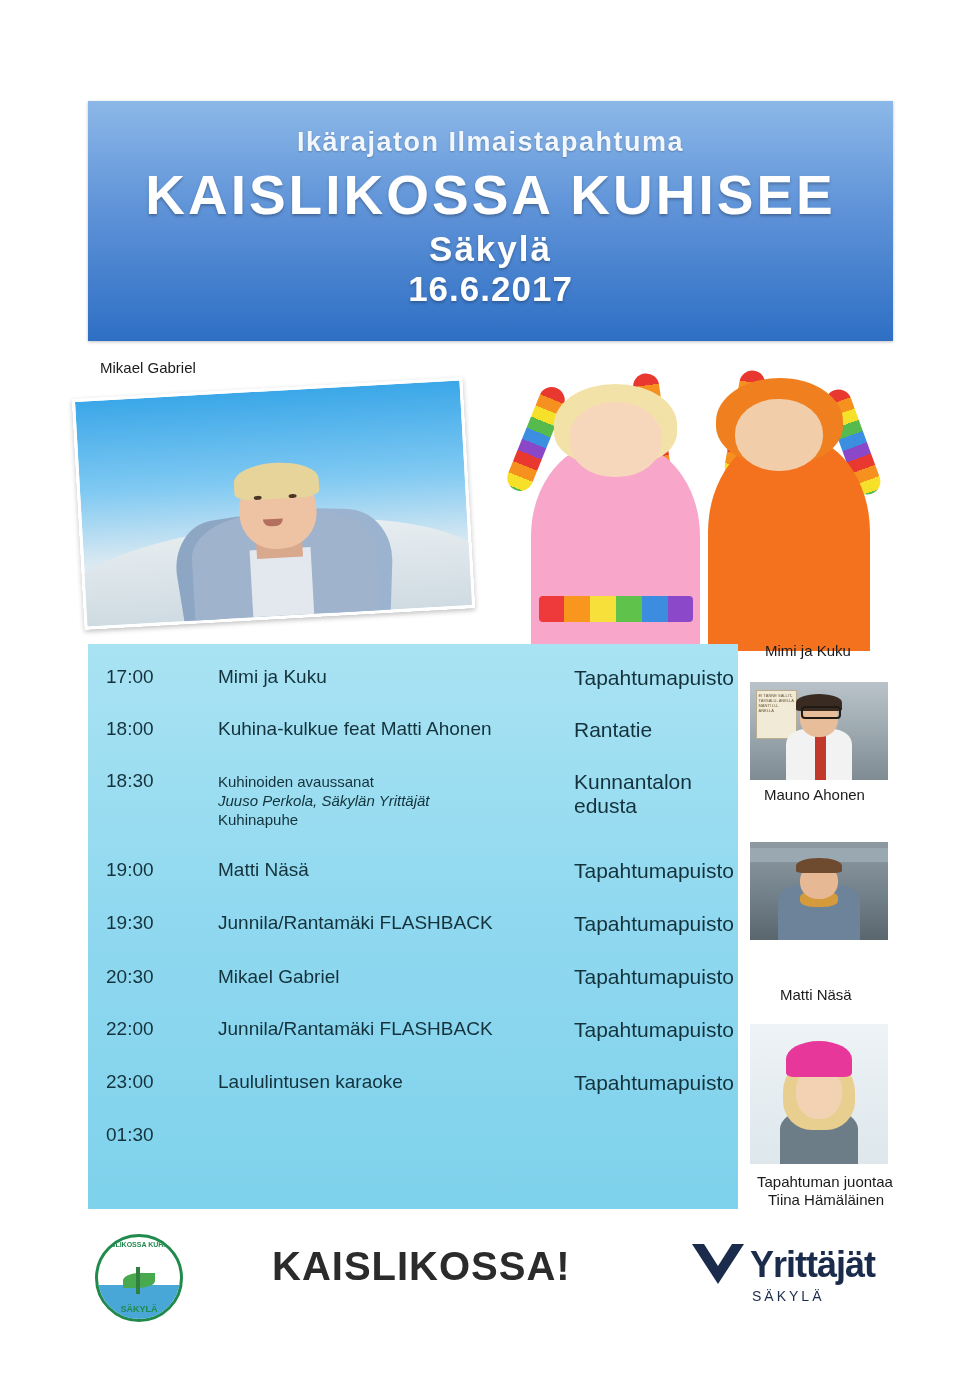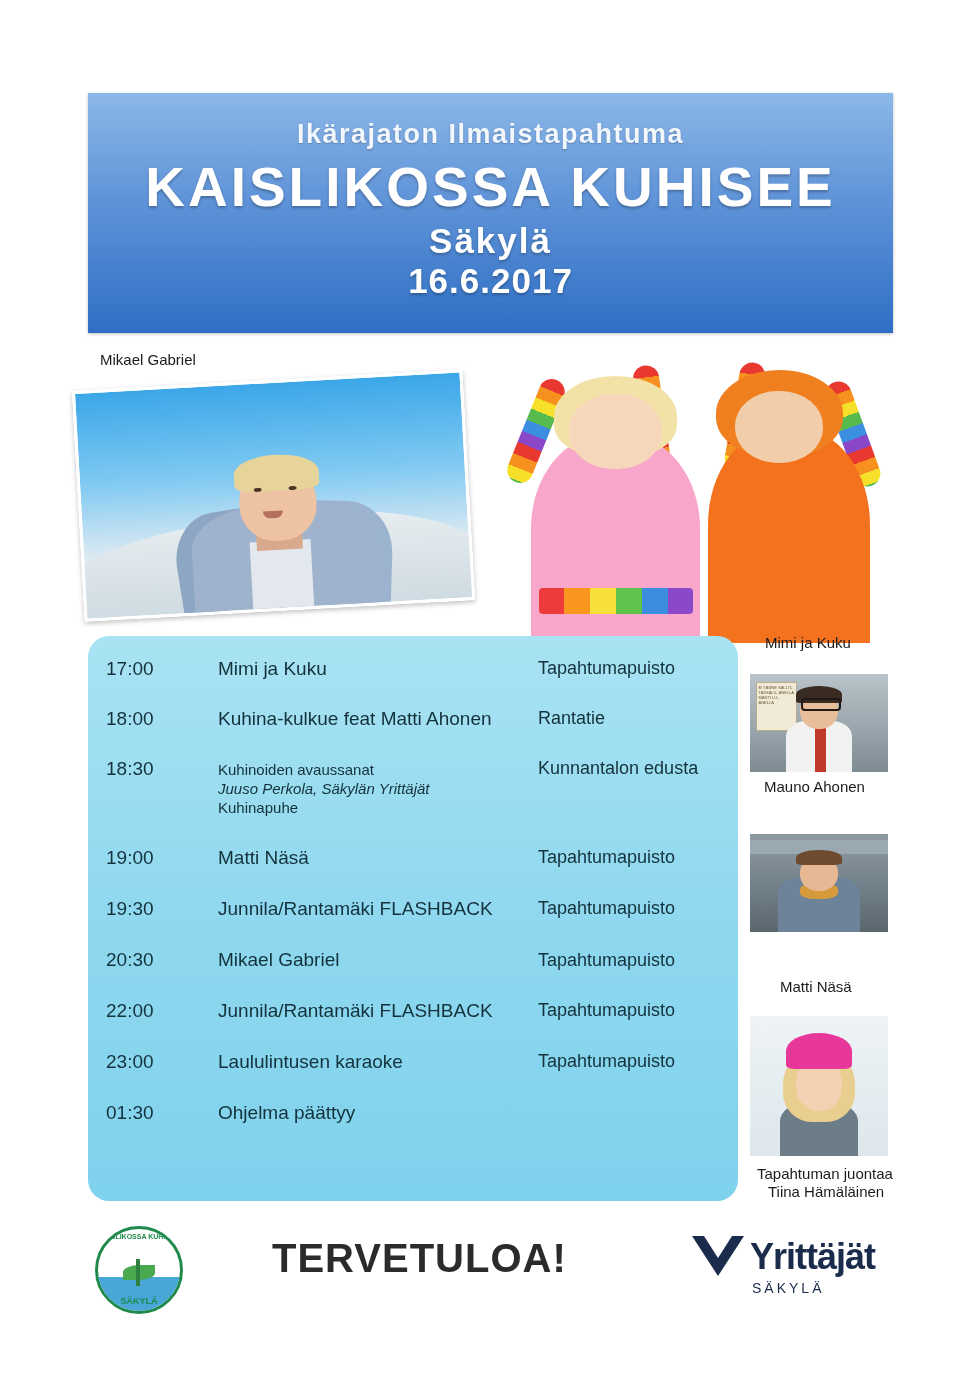--- a/index.html
+++ b/index.html
@@ -10,21 +10,21 @@
   body {
     width: 980px;
     height: 1387px;
     font-family: "Liberation Sans", sans-serif;
     position: relative;
     overflow: hidden;
   }
 
   .poster {
     position: absolute;
-    left: 0; top: 8px;
+    left: 0; top: 16px;
     width: 980px;
     height: 1067px;
     background: #ffffff;
   }
 
   
   .banner {
     position: absolute;
     left: 88px;
     top: 85px;
@@ -262,42 +262,42 @@
   .arm-d { right: 5%; top: 9%;  transform: rotate(-20deg); }
 
   
   .schedule {
     position: absolute;
     left: 88px;
     top: 628px;
     width: 650px;
     height: 565px;
     background: linear-gradient(180deg, #a9e3f3 0%, #8fd8ef 50%, #7fd2ec 100%);
-    border-radius: 21px;
   }
   .row {
     display: flex;
     align-items: flex-start;
     padding: 0 0 0 18px;
   }
   .row .time {
     width: 112px;
     font-size: 19px;
     color: #14323c;
     flex: none;
   }
   .row .what {
     width: 320px;
     font-size: 19px;
     color: #14323c;
     flex: none;
   }
   .row .where {
-    font-size: 18px;
+    font-size: 21px;
     color: #14323c;
+    margin-left: 36px;
   }
   .sub {
     margin-top: 3px;
     font-size: 15px;
     color: #14323c;
     line-height: 1.25;
   }
   .sub .ital { font-style: italic; }
 
   
@@ -556,21 +556,20 @@
     </div>
 
     <div class="row" style="margin-top:29px;">
       <div class="time">23:00</div>
       <div class="what">Laululintusen karaoke</div>
       <div class="where">Tapahtumapuisto</div>
     </div>
 
     <div class="row" style="margin-top:29px;">
       <div class="time">01:30</div>
-      <div class="what">Ohjelma päättyy</div>
       <div class="where"></div>
     </div>
 
   </div>
 
   <div class="thumb thumb-mauno">
     <div class="mauno-sign">EI TÄNNE SALLIT- TASSALU- ANELLA MANTI LU- ANELLA</div>
     <div class="mauno-shirt"></div>
     <div class="mauno-tie"></div>
     <div class="mauno-head"></div>
@@ -599,21 +598,21 @@
   <div class="caption" style="left:768px; top:1175px;">Tiina Hämäläinen</div>
 
   <div class="footer-logo-left">
     <div class="fl-water"></div>
     <div class="fl-leaf"></div>
     <div class="fl-reed"></div>
     <div class="fl-text-top">KAISLIKOSSA KUHISEE</div>
     <div class="fl-text-bottom">SÄKYLÄ</div>
   </div>
 
-  <div class="tervetuloa">TERVETULOA!</div>
+  <div class="tervetuloa">KAISLIKOSSA!</div>
 
   <div class="yrittajat">
     <div class="y-mark"></div>
     <div class="y-mark-inner"></div>
     <div class="y-word">Yrittäjät</div>
     <div class="y-sub">SÄKYLÄ</div>
   </div>
 
 </div>
 

